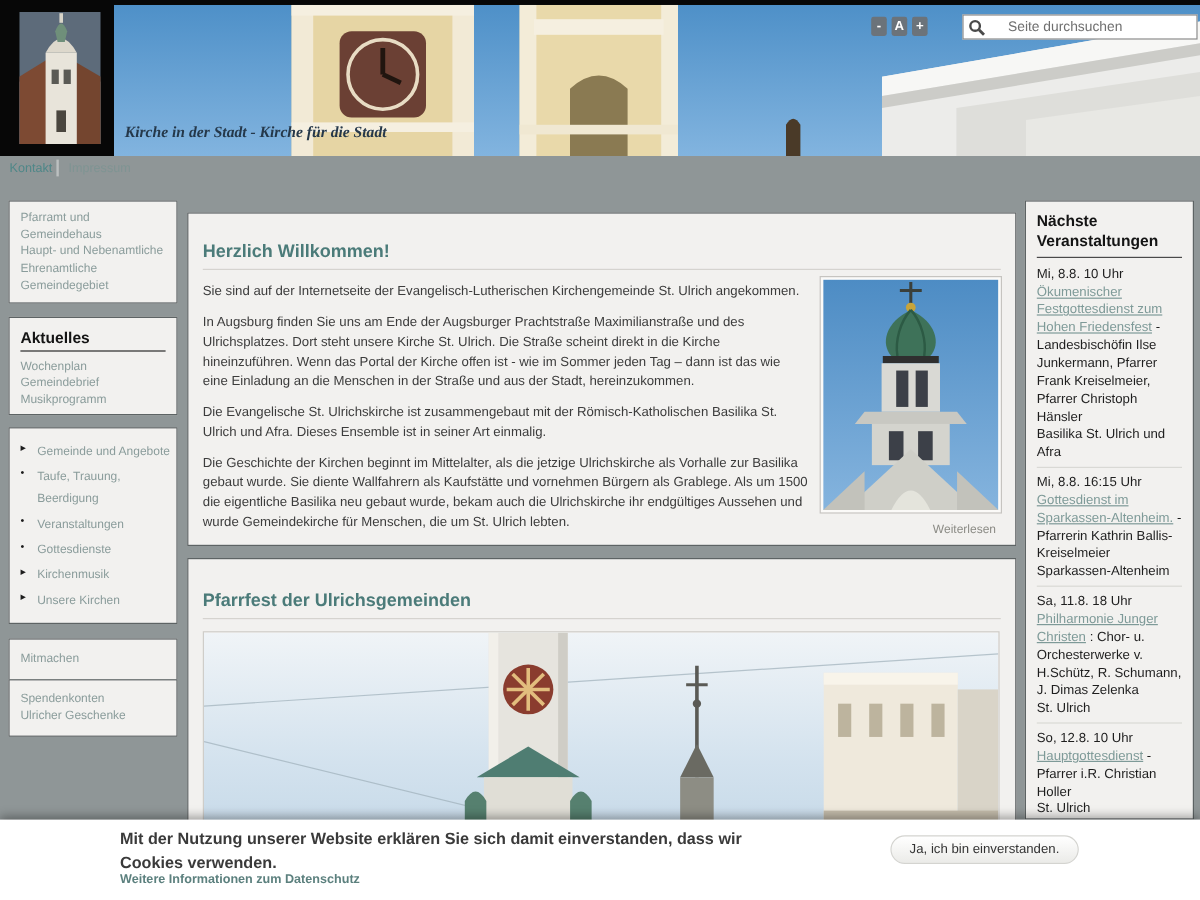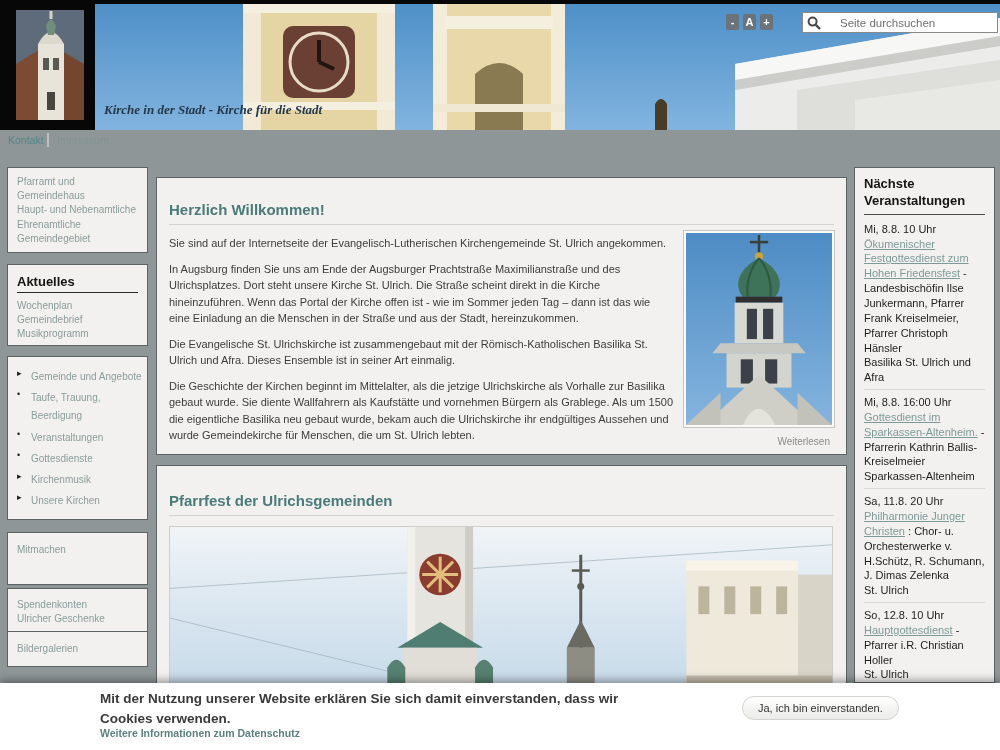--- a/index.html
+++ b/index.html
@@ -36,21 +36,21 @@
   
   .panel{position:absolute;background:#f2f1ef;border:1px solid #5d6364;box-sizing:border-box;overflow:hidden;}
   .sb{left:7px;width:141px;padding:7px 5px 6px 9px;}
   .sb a{display:block;font-size:10px;line-height:1.42;color:#8a9c9b;text-decoration:none;cursor:pointer;}
   .sb-heading{font-size:13px;font-weight:bold;color:#141414;border-bottom:1px solid #2a2a2a;
               padding-bottom:3px;margin:2px 4px 6px 0;}
   #sb1{top:167px;height:86px;}
   #sb2{top:264px;height:82px;}
   #sb3{top:356px;height:164px;padding-top:9px;}
   #sb4{top:532px;height:53px;padding-top:10px;}
-  #sb5{top:588px;height:48px;padding-top:9px;}
+  #sb5{top:566px;height:48px;padding-top:9px;}
   #sb6{top:631px;height:36px;padding-top:10px;}
   .mi{position:relative;padding-left:14px;margin-bottom:3px;}
   .mi .blt{position:absolute;left:0;top:0;color:#1c1c1c;font-size:9px;line-height:15px;}
   .mi a{display:inline;}
 
   
   .article{left:156px;width:691px;}
   #a1{top:177px;height:278px;}
   #a2{top:465px;height:280px;}
   .art-heading{font-size:15px;font-weight:bold;color:#4b7b79;margin:0 12px;padding-top:23px;
@@ -208,23 +208,20 @@
 
   <div class="panel sb" id="sb4">
     <a>Mitmachen</a>
   </div>
 
   <div class="panel sb" id="sb5">
     <a>Spendenkonten</a>
     <a>Ulricher Geschenke</a>
   </div>
 
-  <div class="panel sb" id="sb6">
-    <a>Bildergalerien</a>
-  </div>
 
   <div class="panel article" id="a1">
     <div class="art-heading">Herzlich Willkommen!</div>
     <div class="art-body">
       <p>Sie sind auf der Internetseite der Evangelisch-Lutherischen Kirchengemeinde St. Ulrich angekommen.</p>
       <p>In Augsburg finden Sie uns am Ende der Augsburger Prachtstraße Maximilianstraße und des Ulrichsplatzes. Dort steht unsere Kirche St. Ulrich. Die Straße scheint direkt in die Kirche hineinzuführen. Wenn das Portal der Kirche offen ist - wie im Sommer jeden Tag – dann ist das wie eine Einladung an die Menschen in der Straße und aus der Stadt, hereinzukommen.</p>
       <p>Die Evangelische St. Ulrichskirche ist zusammengebaut mit der Römisch-Katholischen Basilika St. Ulrich und Afra. Dieses Ensemble ist in seiner Art einmalig.</p>
       <p>Die Geschichte der Kirchen beginnt im Mittelalter, als die jetzige Ulrichskirche als Vorhalle zur Basilika gebaut wurde. Sie diente Wallfahrern als Kaufstätte und vornehmen Bürgern als Grablege. Als um 1500 die eigentliche Basilika neu gebaut wurde, bekam auch die Ulrichskirche ihr endgültiges Aussehen und wurde Gemeindekirche für Menschen, die um St. Ulrich lebten.</p>
     </div>
     <span class="img-frame">
@@ -312,27 +309,27 @@
   <div class="panel" id="events">
     <div class="ev-heading">Nächste Veranstaltungen</div>
 
     <div class="event">
       <div>Mi, 8.8. 10 Uhr</div>
       <div><a>Ökumenischer Festgottesdienst zum Hohen Friedensfest</a><span> - Landesbischöfin Ilse Junkermann, Pfarrer Frank Kreiselmeier, Pfarrer Christoph Hänsler</span></div>
       <div>Basilika St. Ulrich und Afra</div>
     </div>
 
     <div class="event">
-      <div>Mi, 8.8. 16:00 Uhr</div>
+      <div>Mi, 8.8. 16:15 Uhr</div>
       <div><a>Gottesdienst im Sparkassen-Altenheim.</a><span> - Pfarrerin Kathrin Ballis-Kreiselmeier</span></div>
       <div>Sparkassen-Altenheim</div>
     </div>
 
     <div class="event">
-      <div>Sa, 11.8. 20 Uhr</div>
+      <div>Sa, 11.8. 18 Uhr</div>
       <div><a>Philharmonie Junger Christen</a><span> : Chor- u. Orchesterwerke v. H.Schütz, R. Schumann, J. Dimas Zelenka</span></div>
       <div>St. Ulrich</div>
     </div>
 
     <div class="event">
       <div>So, 12.8. 10 Uhr</div>
       <div><a>Hauptgottesdienst</a><span> - Pfarrer i.R. Christian Holler</span></div>
       <div>St. Ulrich</div>
     </div>
   </div>

